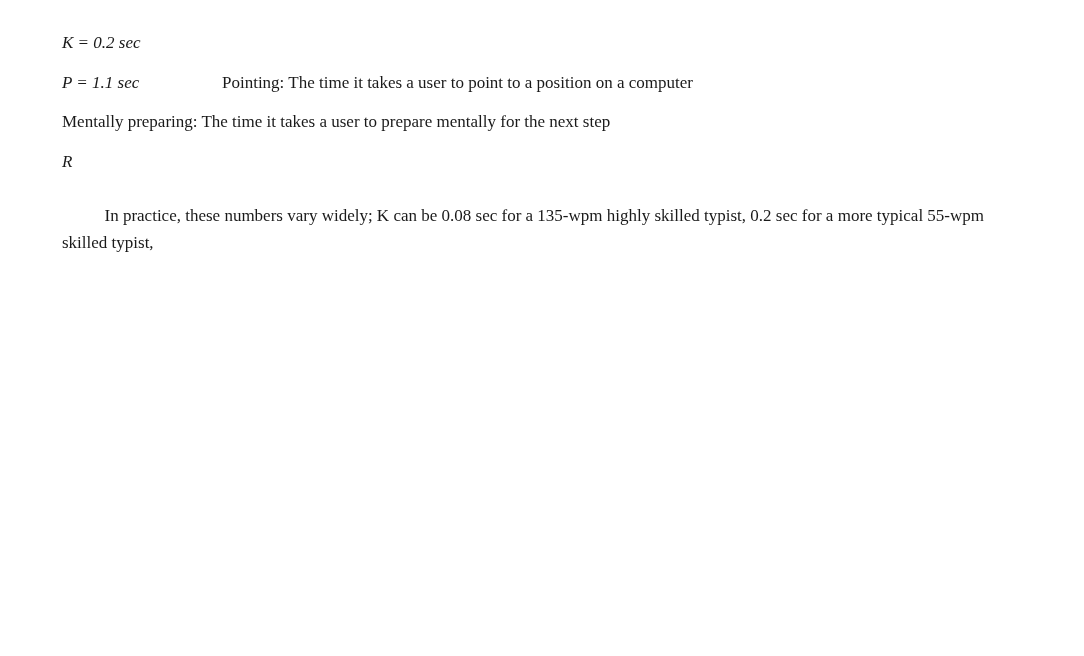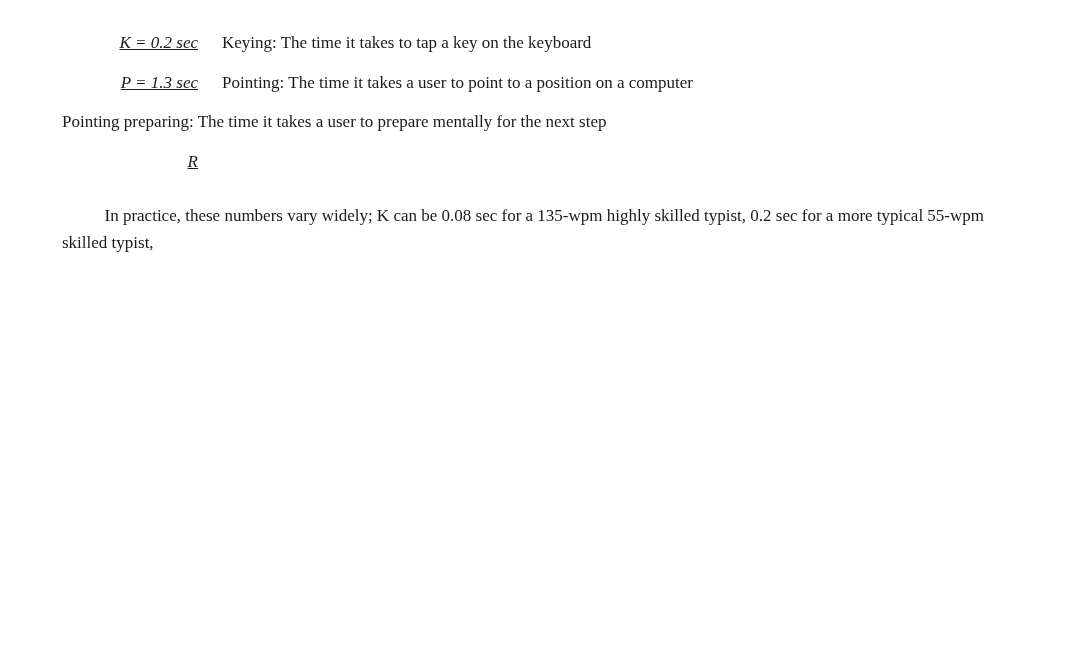--- a/index.html
+++ b/index.html
@@ -31,26 +31,24 @@
     .definition-item {
       display: flex;
       flex-direction: row;
       margin-bottom: 14px;
       align-items: flex-start;
     }
 
     .term {
       font-style: italic;
       min-width: 160px;
-      text-align: right;
       padding-right: 24px;
       flex-shrink: 0;
       padding-top: 0;
       line-height: 1.5;
-      text-decoration: underline;
     }
 
     .definition {
       flex: 1;
       line-height: 1.5;
     }
 
     .paragraph {
       text-indent: 2.5em;
       line-height: 1.6;
@@ -59,31 +57,30 @@
   </style>
 </head>
 <body>
 
 <div class="content-area">
 
   <div class="definition-list">
 
     <div class="definition-item">
       <div class="term">K = 0.2 sec</div>
-      <div class="definition">Keying: The time it takes to tap a key on the keyboard</div>
     </div>
 
     <div class="definition-item">
-      <div class="term">P = 1.3 sec</div>
+      <div class="term">P = 1.1 sec</div>
       <div class="definition">Pointing: The time it takes a user to point to a position on a computer</div>
     </div>
 
 
     <div class="definition-item">
-      <div class="definition">Pointing preparing: The time it takes a user to prepare mentally for the next step</div>
+      <div class="definition">Mentally preparing: The time it takes a user to prepare mentally for the next step</div>
     </div>
 
     <div class="definition-item">
       <div class="term">R</div>
     </div>
 
   </div>
 
   <p class="paragraph">In practice, these numbers vary widely; K can be 0.08 sec for a 135-wpm highly skilled typist, 0.2 sec for a more typical 55-wpm skilled typist,</p>
 

